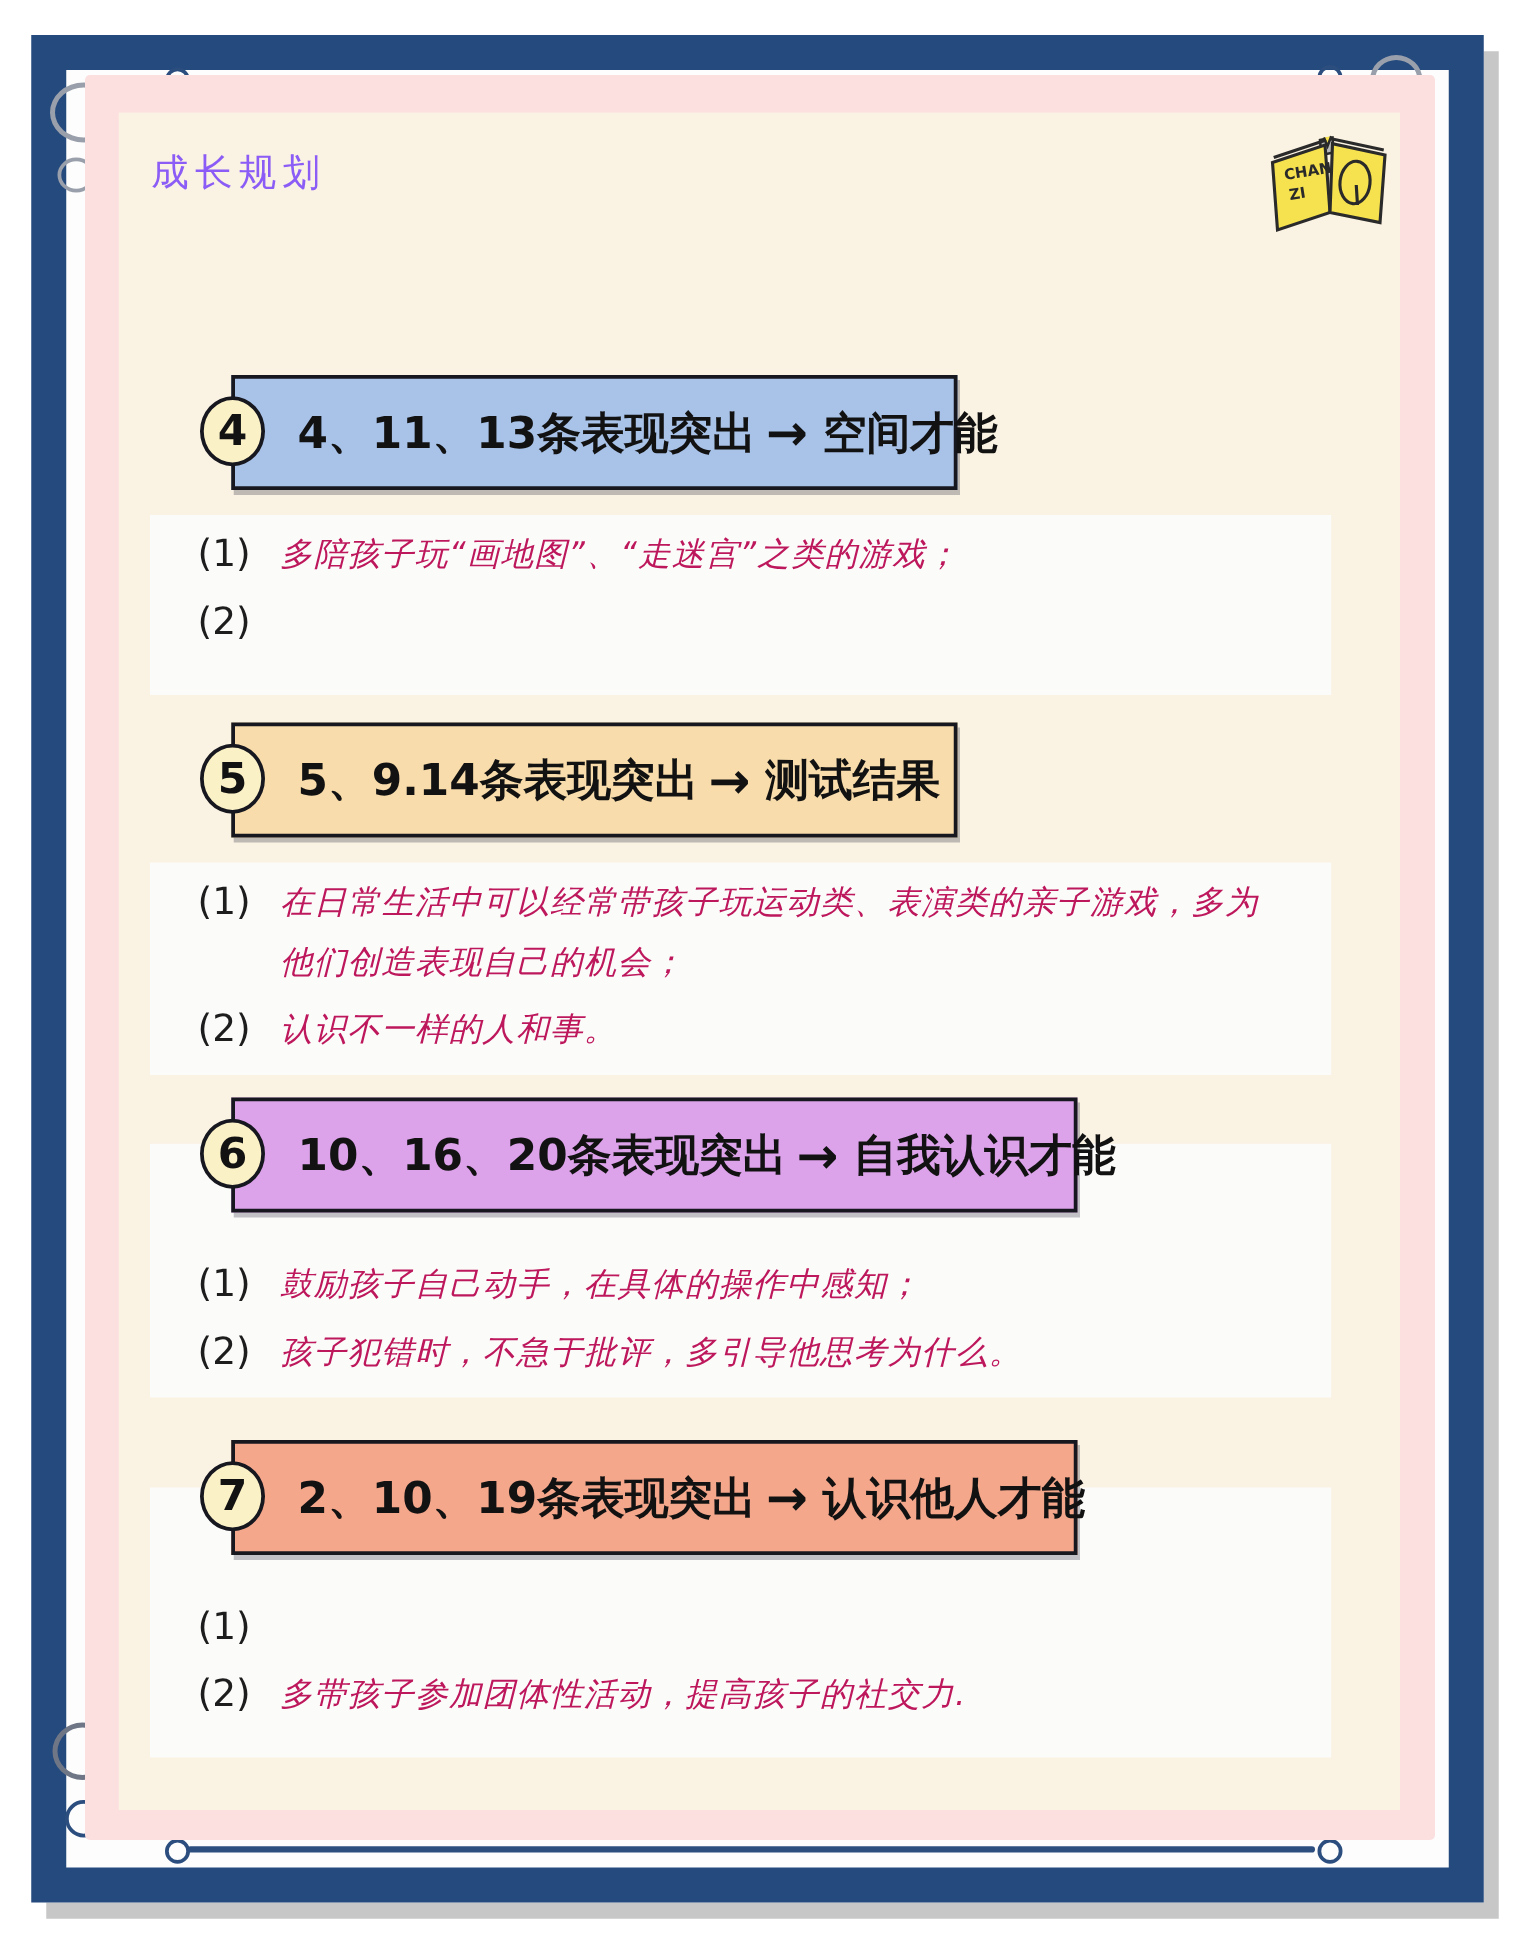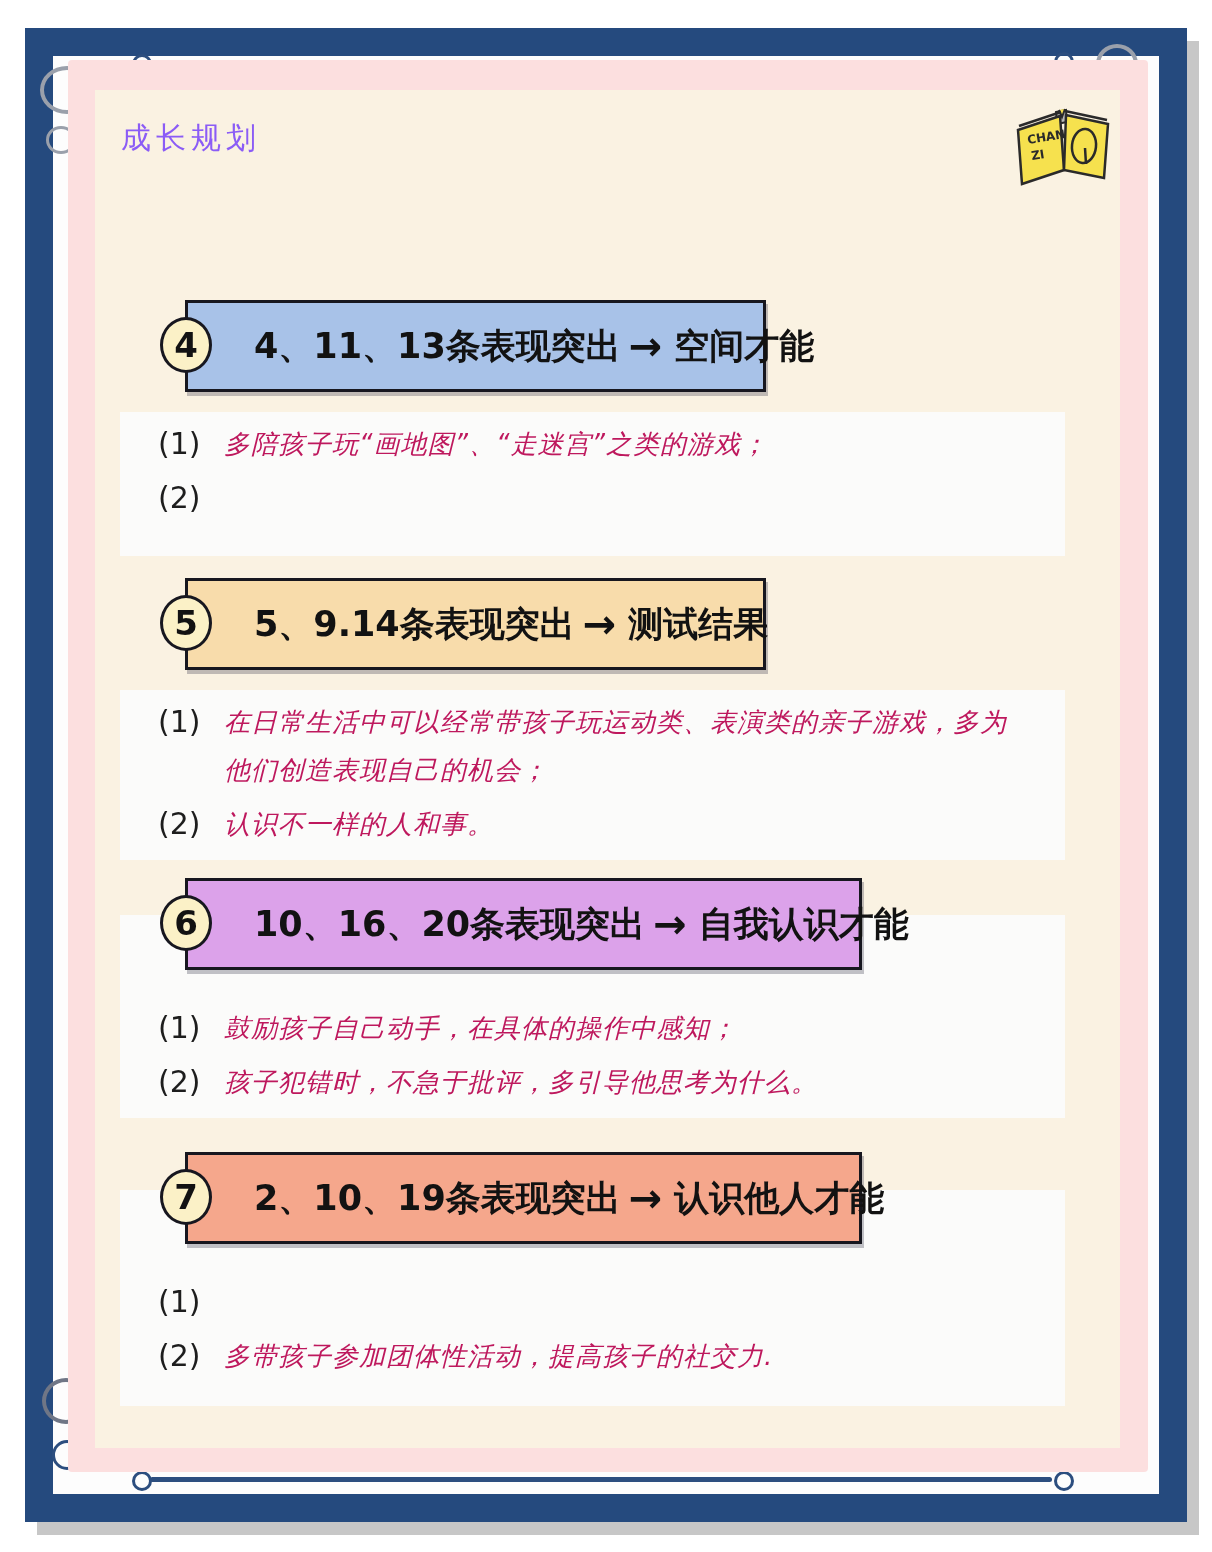--- a/index.html
+++ b/index.html
@@ -38,21 +38,21 @@
   .strip5{top:690px;height:170px;}
   .strip6{top:915px;height:203px;}
   .strip7{top:1190px;height:216px;}
   
   .bar{position:absolute;left:185px;height:92px;border:3px solid #17171f;box-sizing:border-box;
        display:flex;align-items:center;z-index:5;box-shadow:2px 4px 0 rgba(40,40,60,0.28);}
   .bar4{top:300px;width:581px;}
   .bar5{top:578px;width:581px;}
   .bar6{top:878px;width:677px;}
   .bar7{top:1152px;width:677px;}
-  .bar-text{font-size:35px;font-weight:700;color:#121212;margin-left:66px;white-space:nowrap;text-align:center;}
+  .bar-text{font-size:35px;font-weight:700;color:#121212;margin-left:50px;white-space:nowrap;text-align:center;}
   .arrow{font-size:40px;font-weight:900;margin:0 12px 0 8px;vertical-align:-2px;}
   .badge{position:absolute;left:-28px;top:14px;width:52px;height:56px;border-radius:50%;
          background:#fbf1c7;border:3px solid #17171f;box-sizing:border-box;
          display:flex;align-items:center;justify-content:center;
          font-size:34px;font-weight:700;color:#121212;}
   
   .items{position:absolute;left:158px;width:900px;z-index:6;}
   .items4{top:420px;}
   .items5{top:698px;}
   .items6{top:1004px;}

